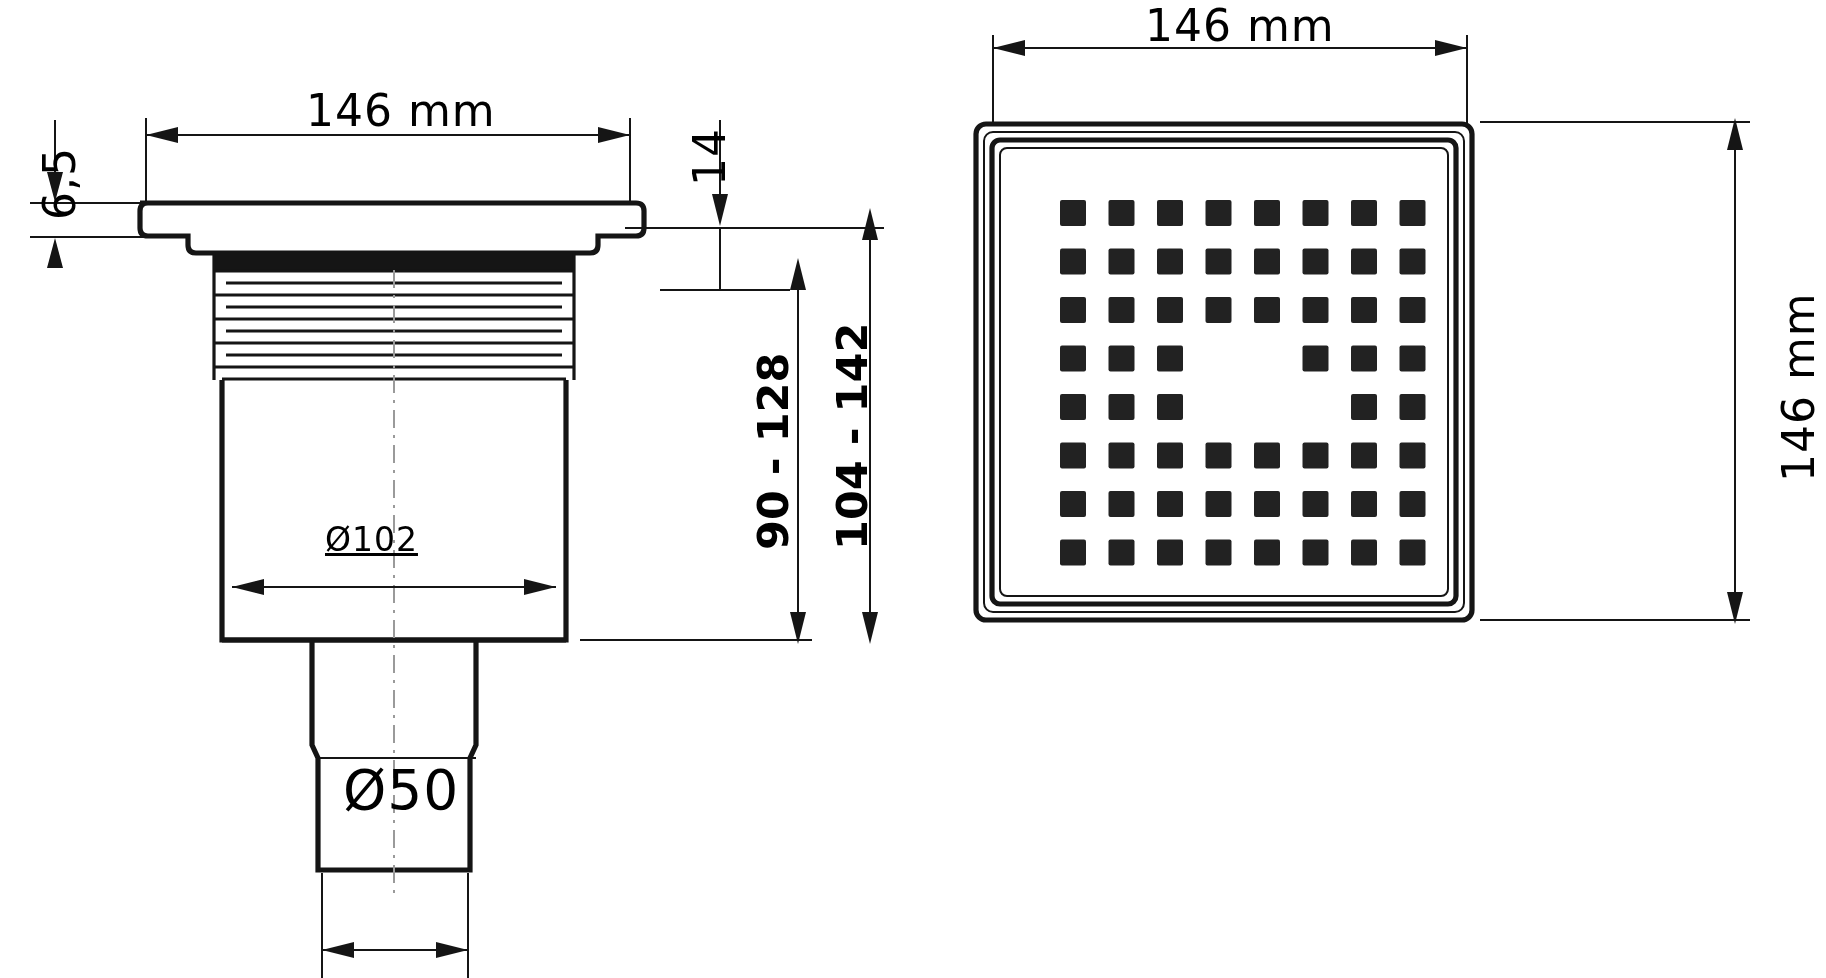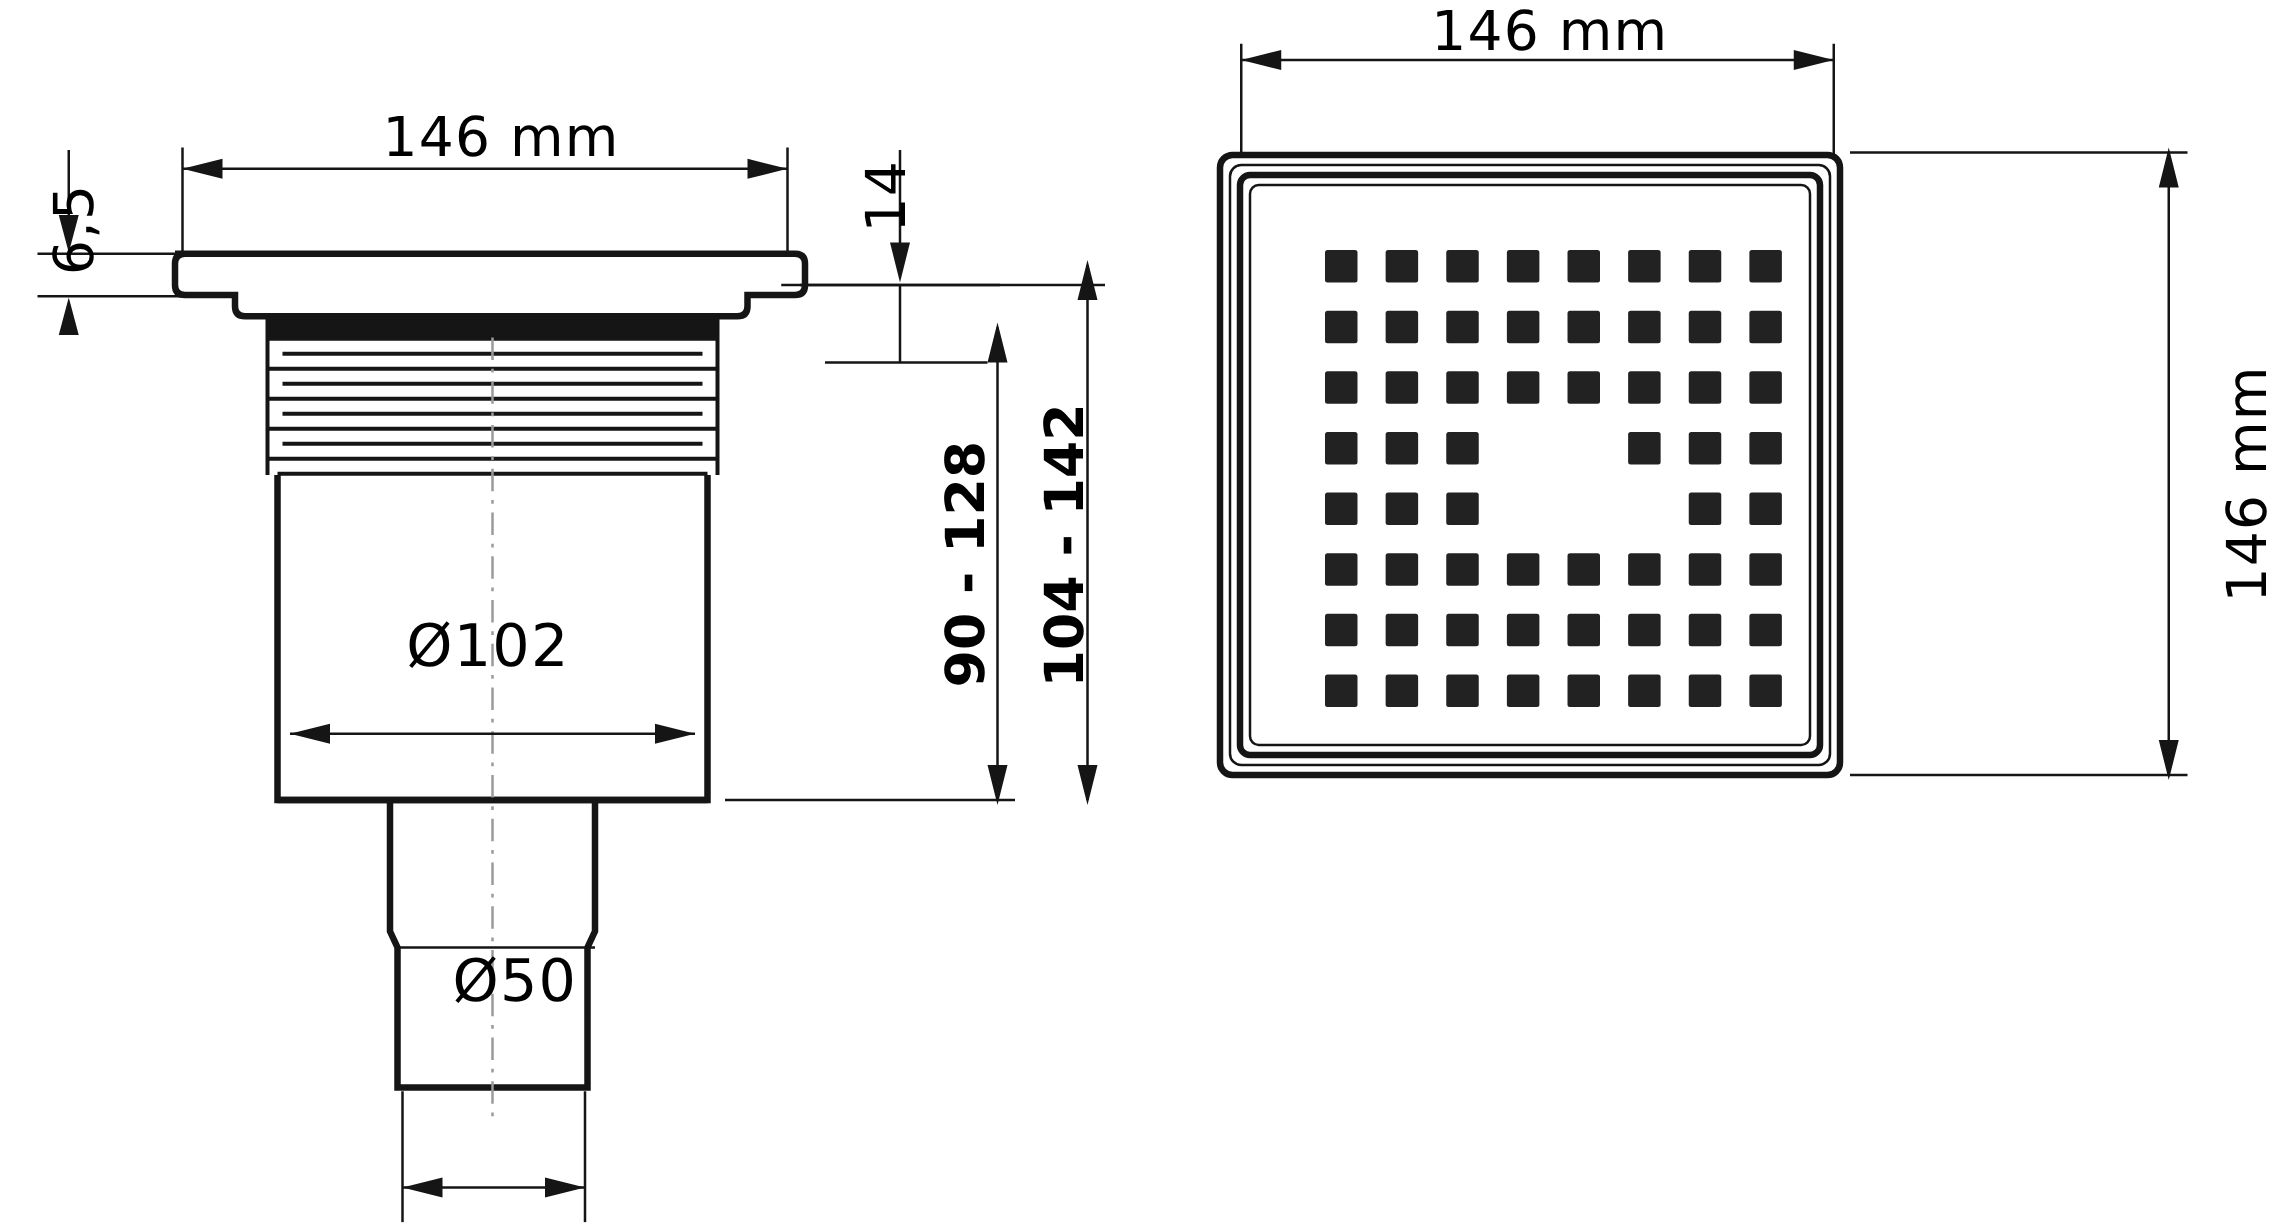--- a/index.html
+++ b/index.html
@@ -251,23 +251,23 @@
   <div style="position:absolute; left:-4px; top:110px; width:120px; height:120px; transform:rotate(-90deg); transform-origin:center;">
     <span class="dimtext" style="position:absolute; left:10px; top:38px; white-space:nowrap;">6,5</span>
   </div>
 
   <span class="dimtext" style="position:absolute; left:306px; top:85px; white-space:nowrap;">146 mm</span>
 
   <div style="position:absolute; left:646px; top:98px; width:120px; height:120px; transform:rotate(-90deg); transform-origin:center;">
     <span class="dimtext" style="position:absolute; left:32px; top:38px; white-space:nowrap;">14</span>
   </div>
 
-  <span class="dimtext" style="position:absolute; left:325px; top:490px; white-space:nowrap; font-size:47px;">Ø102</span>
-
-  <span class="dimtext" style="position:absolute; left:362px; top:758px; white-space:nowrap; font-size:47px;">Ø50</span>
+  <span class="dimtext" style="position:absolute; left:325px; top:520px; white-space:nowrap; font-size:33px;text-decoration:underline;">Ø102</span>
+
+  <span class="dimtext" style="position:absolute; left:343px; top:758px; white-space:nowrap; font-size:55px;">Ø50</span>
 
   <div style="position:absolute; left:610px; top:330px; width:320px; height:120px; transform:rotate(-90deg); transform-origin:center;">
     <span class="dimtext-bold" style="position:absolute; left:0px; top:38px; white-space:nowrap;">90 - 128</span>
   </div>
 
   <div style="position:absolute; left:679px; top:320px; width:340px; height:120px; transform:rotate(-90deg); transform-origin:center;">
     <span class="dimtext-bold" style="position:absolute; left:0px; top:38px; white-space:nowrap;">104 - 142</span>
   </div>
 
   <span class="dimtext" style="position:absolute; left:1145px; top:0px; white-space:nowrap;">146 mm</span>

